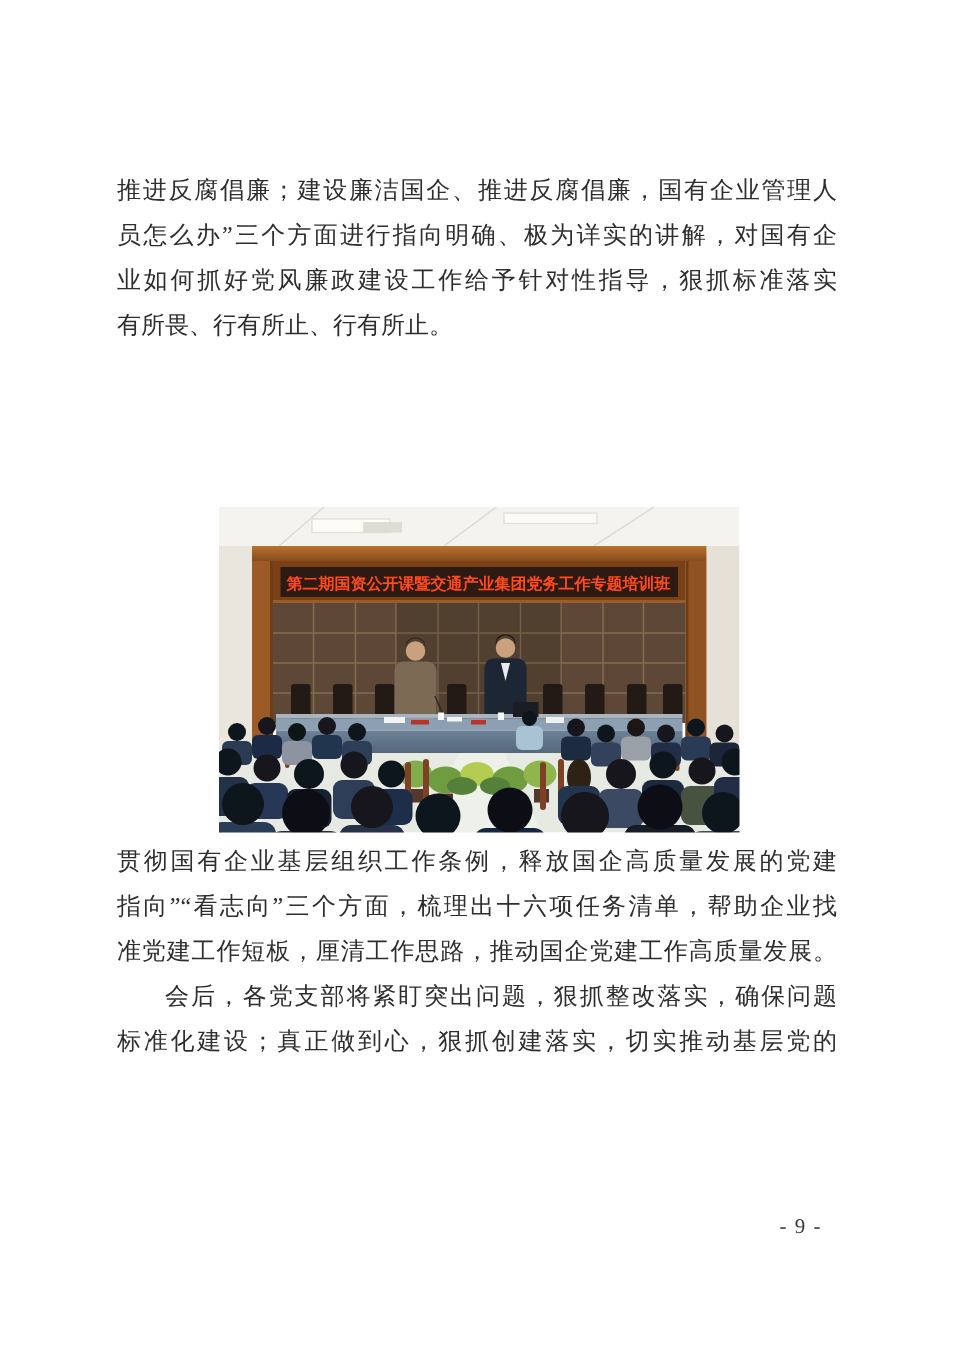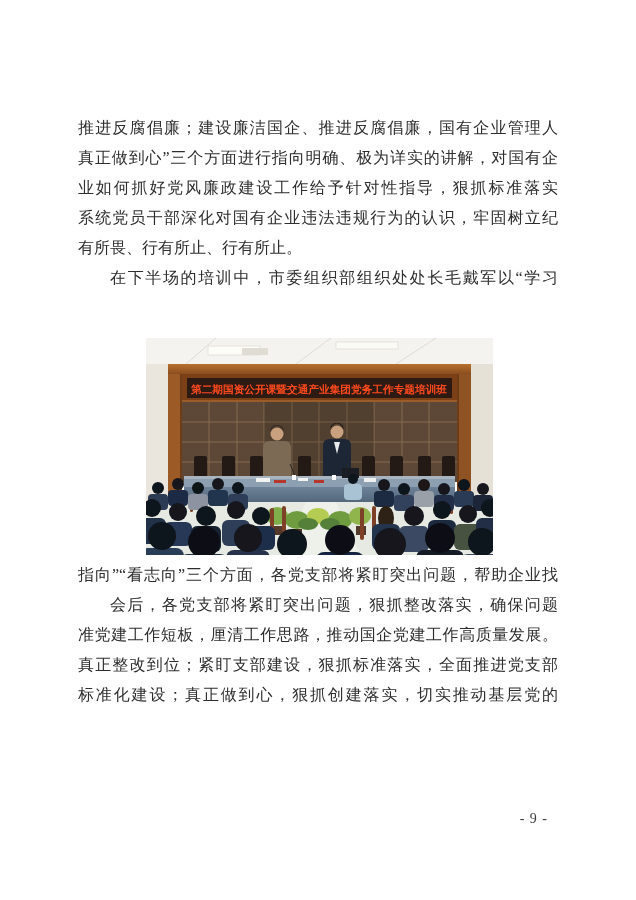--- a/index.html
+++ b/index.html
@@ -17,25 +17,23 @@
   .page-number{position:absolute;top:811px;right:88px;font-size:14px;color:#3a3a3a;
         letter-spacing:1px;text-align:right;}
 </style>
 </head>
 <body>
 
 <div class="page">
 
   <div class="text-block tb1">
     <div class="line">推进反腐倡廉；建设廉洁国企、推进反腐倡廉，国有企业管理人</div>
-    <div class="line">真正做到心”三个方面进行指向明确、极为详实的讲解，对国有企</div>
+    <div class="line">员怎么办”三个方面进行指向明确、极为详实的讲解，对国有企</div>
     <div class="line">业如何抓好党风廉政建设工作给予针对性指导，狠抓标准落实</div>
-    <div class="line">系统党员干部深化对国有企业违法违规行为的认识，牢固树立纪</div>
     <div class="line short">有所畏、行有所止、行有所止。</div>
-    <div class="line indent">在下半场的培训中，市委组织部组织处处长毛戴军以“学习</div>
   </div>
 
   <figure class="photo">
     <svg viewBox="0 0 347 217" xmlns="http://www.w3.org/2000/svg">
       <defs>
         <linearGradient id="woodg" x1="0" y1="0" x2="0" y2="1">
           <stop offset="0" stop-color="#b8722f"></stop>
             <stop offset="1" stop-color="#8a4c1e"></stop>
         </linearGradient>
         <linearGradient id="tfront" x1="0" y1="0" x2="0" y2="1">
@@ -234,22 +232,22 @@
           <rect x="270" y="212" width="48" height="18" rx="8" fill="#121a26"></rect>
             <circle cx="294" cy="200" r="15" fill="#0e1118"></circle>
           <rect x="314" y="216" width="44" height="14" rx="8" fill="#3c4a62"></rect>
             <circle cx="336" cy="204" r="14" fill="#10131a"></circle>
         </g>
       </g>
     </svg>
   </figure>
 
   <div class="text-block tb2">
-    <div class="line">指向”“看志向”三个方面，各党支部将紧盯突出问题，帮助企业找</div>
+    <div class="line">贯彻国有企业基层组织工作条例，释放国企高质量发展的党建</div>
+    <div class="line">指向”“看志向”三个方面，梳理出十六项任务清单，帮助企业找</div>
+    <div class="line">准党建工作短板，厘清工作思路，推动国企党建工作高质量发展。</div>
     <div class="line indent">会后，各党支部将紧盯突出问题，狠抓整改落实，确保问题</div>
-    <div class="line">准党建工作短板，厘清工作思路，推动国企党建工作高质量发展。</div>
-    <div class="line">真正整改到位；紧盯支部建设，狠抓标准落实，全面推进党支部</div>
     <div class="line">标准化建设；真正做到心，狠抓创建落实，切实推动基层党的</div>
   </div>
 
   <div class="page-number">- 9 -</div>
 
 </div>
 
 </body></html>

